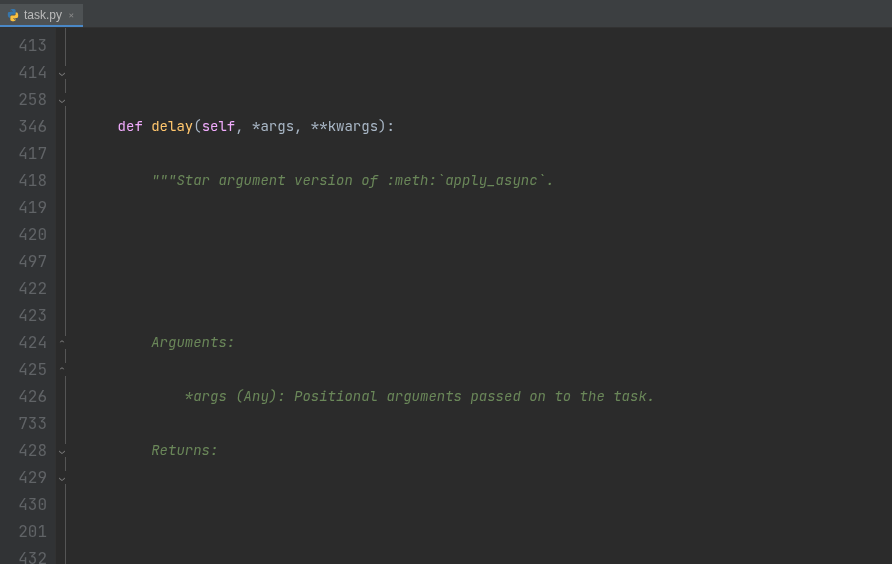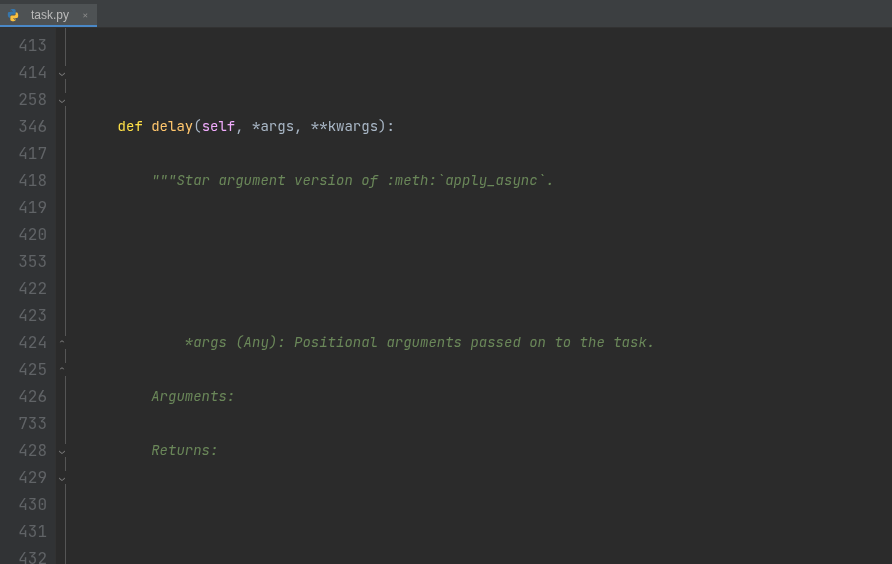--- a/index.html
+++ b/index.html
@@ -21,21 +21,21 @@
     display: flex;
     align-items: stretch;
     border-bottom: 1px solid #323232;
   }
   .tab {
     display: flex;
     align-items: center;
     background: #4e5254;
     border-bottom: 2px solid #4a88c7;
     padding: 0 8px 0 6px;
-    gap: 11px;
+    gap: 4px;
     cursor: pointer;
   }
   .tab-icon {
     width: 14px;
     height: 14px;
     display: inline-block;
   }
   .tab-label {
     color: #bbbbbb;
     font-size: 12px;
@@ -91,21 +91,21 @@
   .code {
     flex: 1;
     padding-top: 4px;
     padding-left: 8px;
     line-height: 27px;
     color: #a9b7c6;
     white-space: pre;
     overflow: hidden;
   }
   .code .row { height: 27px; }
-  .kw { color: #fde047; }
+  .kw { color: #f0abfc; }
   .fn { color: #ffc66d; }
   .self { color: #f0abfc; }
   .str { color: #6a8759; font-style: italic; }
   .py-icon-y { fill: #f9c03f; }
   .py-icon-b { fill: #3776ab; }
 </style>
 </head>
 <body>
 
 <div class="titlebar"></div>
@@ -126,52 +126,52 @@
 <div class="editor">
   <div class="gutter">
     <div class="ln">413</div>
     <div class="ln">414</div>
     <div class="ln">258</div>
     <div class="ln">346</div>
     <div class="ln">417</div>
     <div class="ln">418</div>
     <div class="ln">419</div>
     <div class="ln">420</div>
-    <div class="ln">353</div>
+    <div class="ln">497</div>
     <div class="ln">422</div>
     <div class="ln">423</div>
     <div class="ln">424</div>
     <div class="ln">425</div>
     <div class="ln">426</div>
     <div class="ln">733</div>
     <div class="ln">428</div>
     <div class="ln">429</div>
     <div class="ln">430</div>
-    <div class="ln">431</div>
+    <div class="ln">201</div>
     <div class="ln">432</div>
   </div>
 
   <div class="foldbar">
     <div class="fold-line"></div>
   <div class="fold-mark" style="top: 38px;">⌄</div>
       <div class="fold-mark" style="top: 65px;">⌄</div>
       <div class="fold-mark" style="top: 308px;">⌃</div>
       <div class="fold-mark" style="top: 335px;">⌃</div>
       <div class="fold-mark" style="top: 416px;">⌄</div>
       <div class="fold-mark" style="top: 443px;">⌄</div>
     </div>
 
   <div class="code">
 <div class="row"> </div>
 <div class="row">    <span class="kw">def </span><span class="fn">delay</span><span>(</span><span class="self">self</span><span>, *args, **kwargs):</span></div>
 <div class="row"><span class="str">        """Star argument version of :meth:`apply_async`.</span></div>
 <div class="row"> </div>
 <div class="row"> </div>
+<div class="row"><span class="str">        Arguments:</span></div>
 <div class="row"><span class="str">            *args (Any): Positional arguments passed on to the task.</span></div>
-<div class="row"><span class="str">        Arguments:</span></div>
 <div class="row"><span class="str">        Returns:</span></div>
 
 
 
 
 
 
 
 
 

